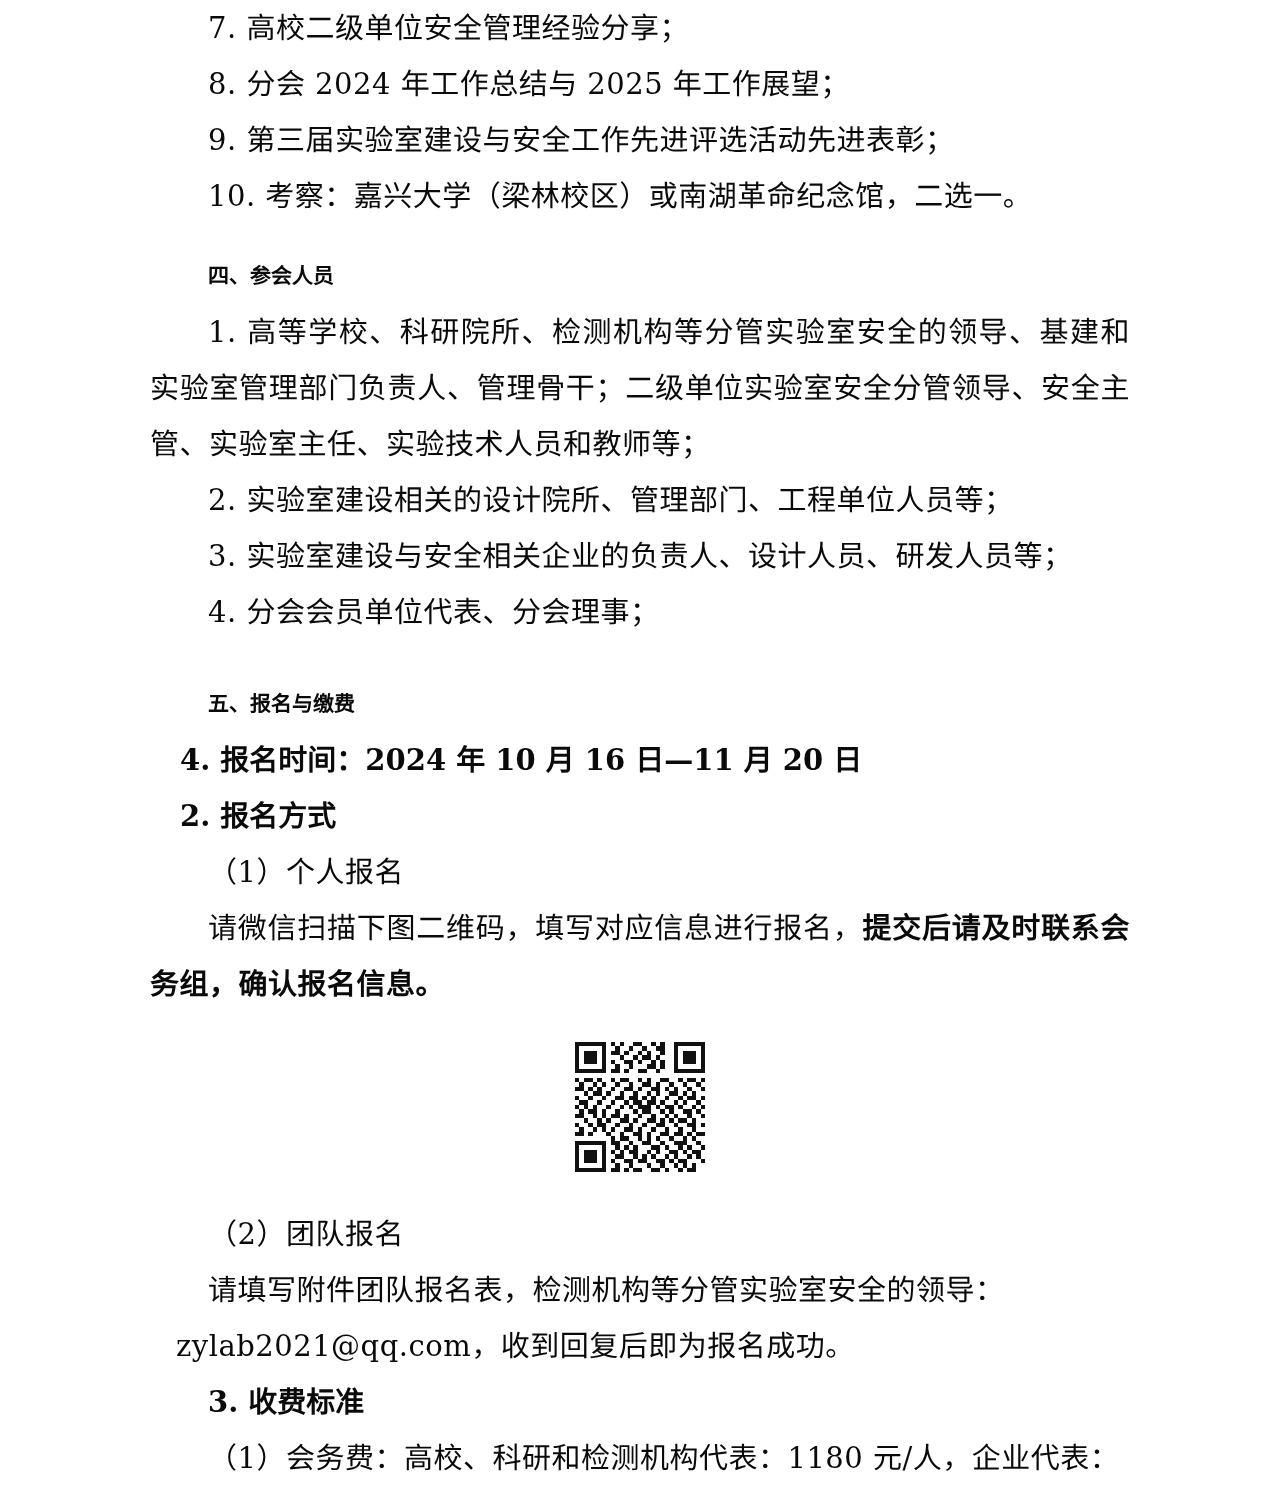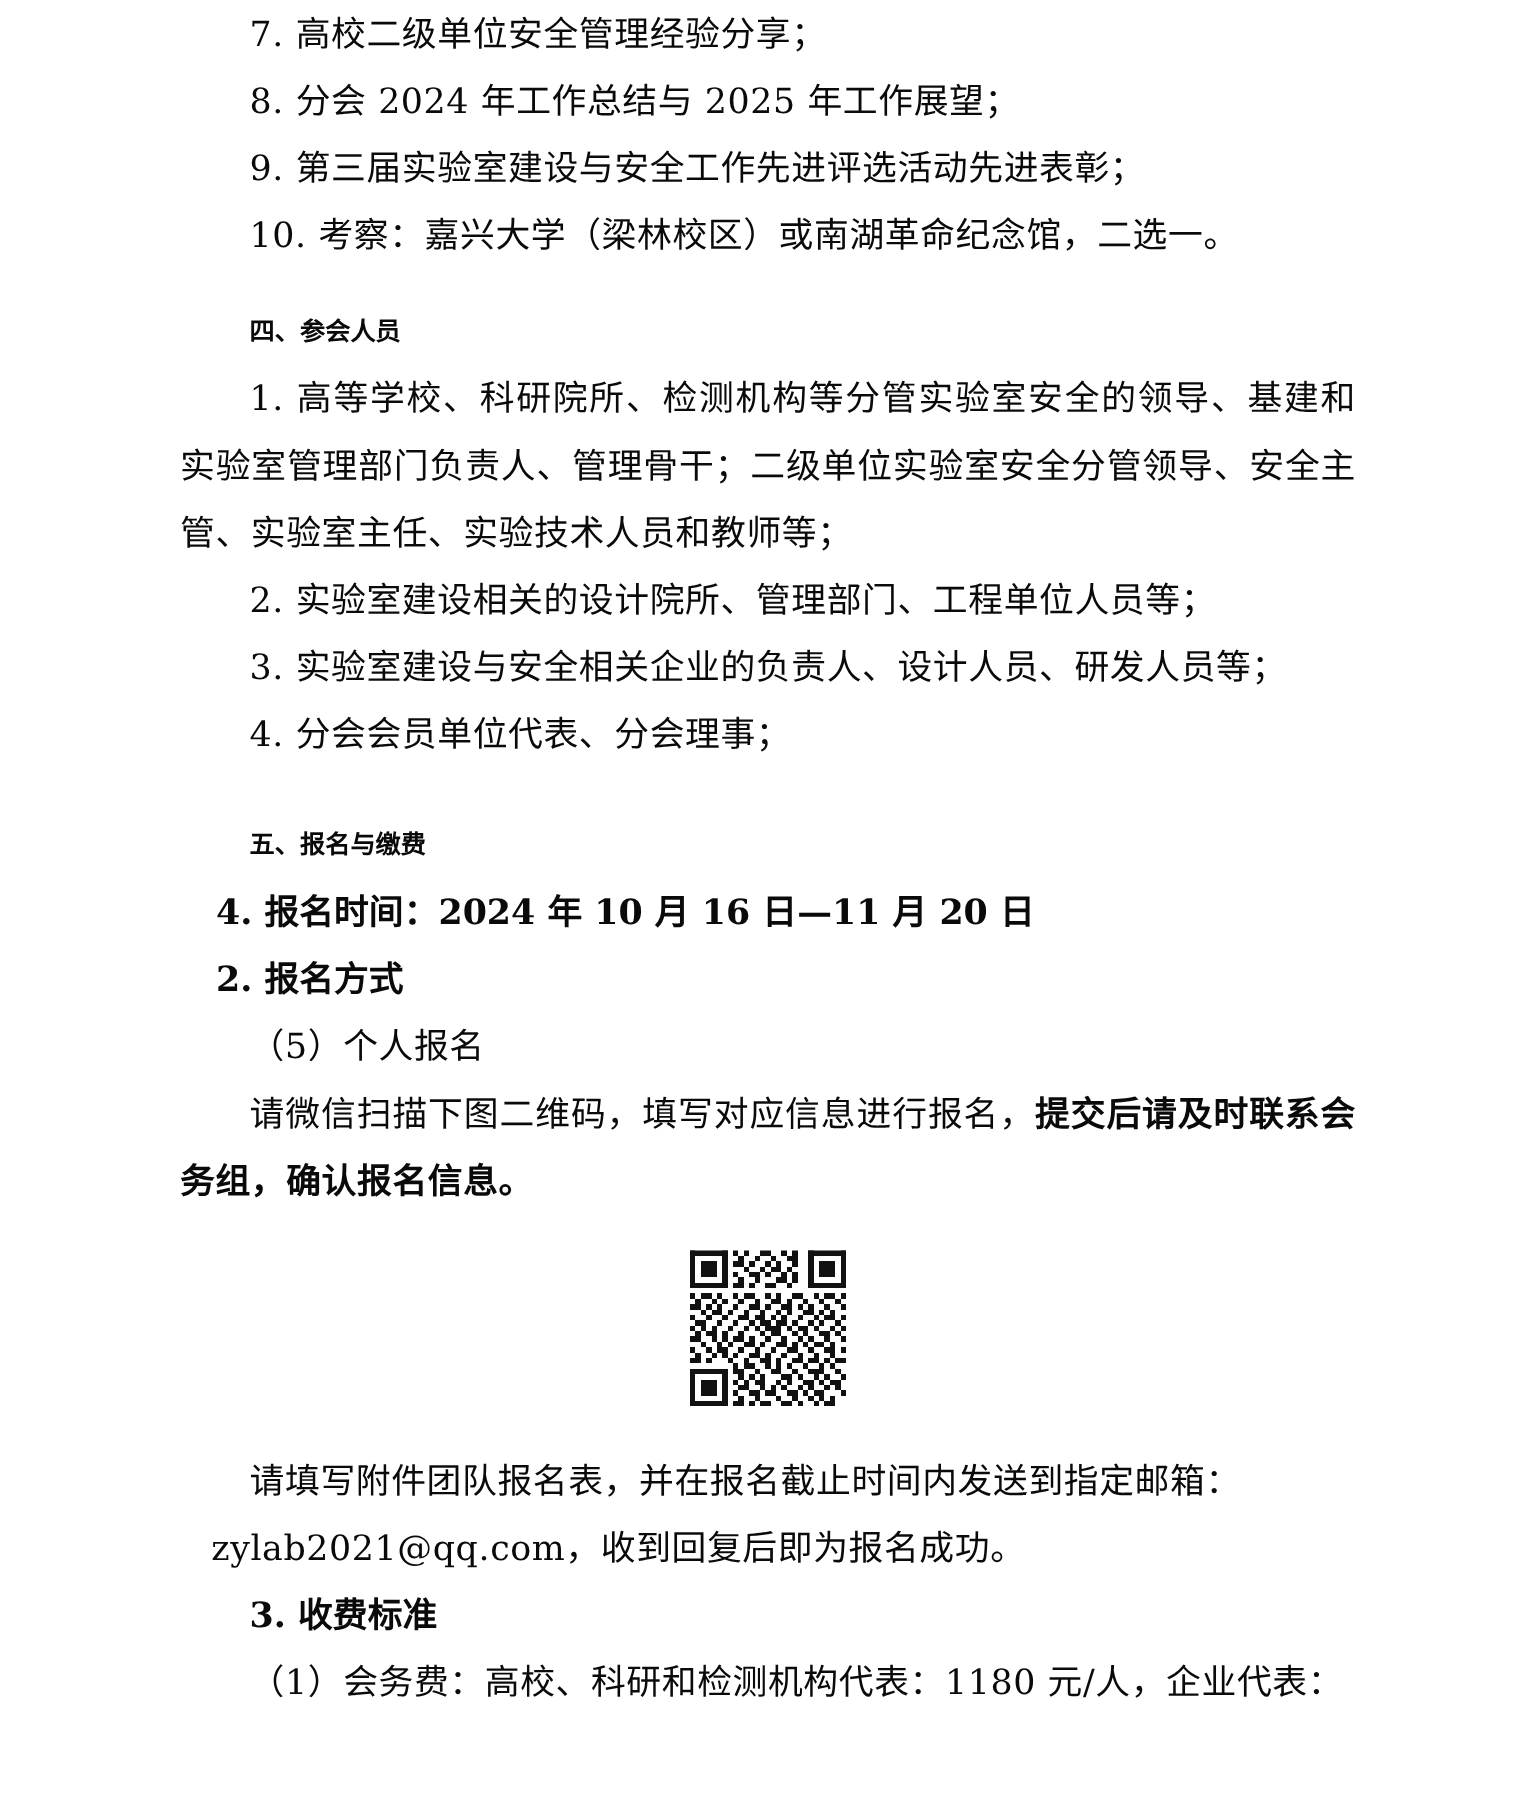--- a/index.html
+++ b/index.html
@@ -93,21 +93,21 @@
   </div>
 
   <div class="spacer-md"></div>
 
   <div class="heading">五、报名与缴费</div>
 
   <div class="sub-heading">4. 报名时间：2024 年 10 月 16 日—11 月 20  日</div>
 
   <div class="sub-heading">2. 报名方式</div>
 
-  <div class="line indent2">（5）个人报名</div>
+  <div class="line indent2">（1）个人报名</div>
 
   <div class="line indent2"><span>请微信扫描下图二维码，填写对应信息进行报名，</span><span class="bold">提交后请及时联系会务组，确认报名信息。</span></div>
 
   <div class="qr-wrap">
     <svg class="qr" viewBox="0 0 29 29" shape-rendering="crispEdges">
       <rect width="29" height="29" fill="#ffffff"></rect>
       <g fill="#111111">
         <rect x="0" y="0" width="7" height="1"></rect>
           <rect x="0" y="6" width="7" height="1"></rect>
         <rect x="0" y="0" width="1" height="7"></rect>
@@ -346,21 +346,22 @@
           <rect x="11" y="28" width="1" height="1"></rect>
           <rect x="13" y="28" width="2" height="1"></rect>
           <rect x="17" y="28" width="2" height="1"></rect>
           <rect x="20" y="28" width="1" height="1"></rect>
           <rect x="23" y="28" width="1" height="1"></rect>
           <rect x="25" y="28" width="2" height="1"></rect>
       </g>
     </svg>
   </div>
 
-
-  <div class="line indent2">请填写附件团队报名表，并在报名截止时间内发送到指定邮箱：</div>
+  <div class="line indent2">（2）团队报名</div>
+
+  <div class="line indent2">请填写附件团队报名表，检测机构等分管实验室安全的领导：</div>
   <div class="line noindent mono-mail">zylab2021@qq.com，收到回复后即为报名成功。</div>
 
   <div class="sub-heading" style="text-indent:58px">3. 收费标准</div>
 
   <div class="line indent2">（1）会务费：高校、科研和检测机构代表：1180 元/人，企业代表：</div>
 
 </div>
 
 </body></html>

